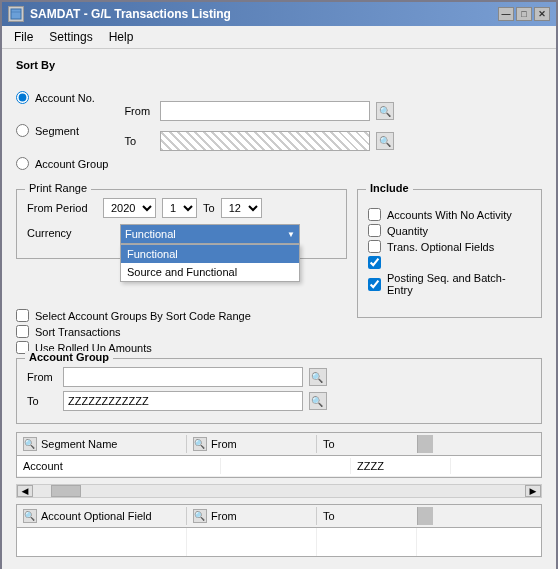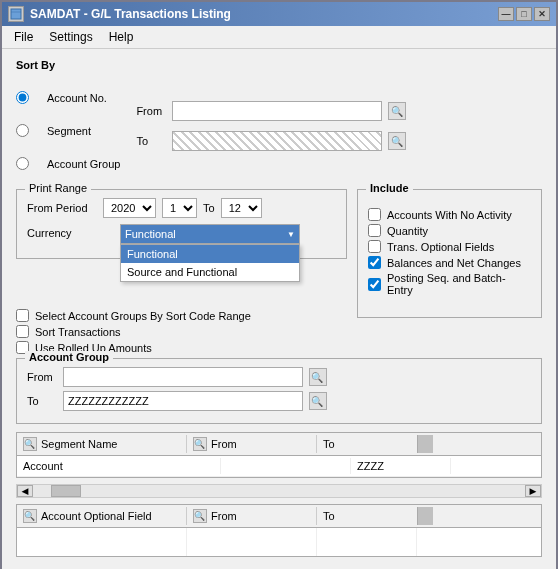--- a/index.html
+++ b/index.html
@@ -70,21 +70,21 @@
       cursor: pointer;
       font-size: 12px;
     }
     .content {
       padding: 10px 14px;
     }
     .radio-row {
       display: flex;
       align-items: center;
       margin-bottom: 3px;
-      gap: 18px;
+      gap: 6px;
       margin-top: 20px;
     }
     .radio-input {
       width: 13px;
       height: 13px;
       accent-color: #0078d4;
     }
     .from-to-row {
       display: flex;
       align-items: center;
@@ -516,21 +516,20 @@
           <div class="checkbox-row">
             <input type="checkbox" class="checkbox-input" style="">
             <span class="inline-label">Quantity</span>
           </div>
           <div class="checkbox-row">
             <input type="checkbox" class="checkbox-input" style="">
             <span class="inline-label">Trans. Optional Fields</span>
           </div>
           <div class="checkbox-row">
             <input type="checkbox" class="checkbox-input" checked="" style="">
-            <span class="inline-label">Balances and Net Changes</span>
           </div>
           <div class="checkbox-row">
             <input type="checkbox" class="checkbox-input" checked="" style="">
             <span class="inline-label">Posting Seq. and Batch-Entry</span>
           </div>
         </div>
       </div>
     </div>
 
     <div class="account-group-box">

